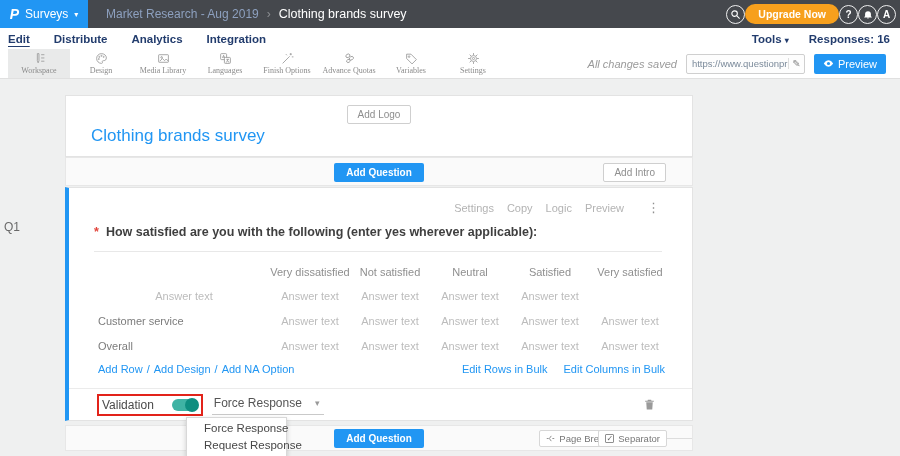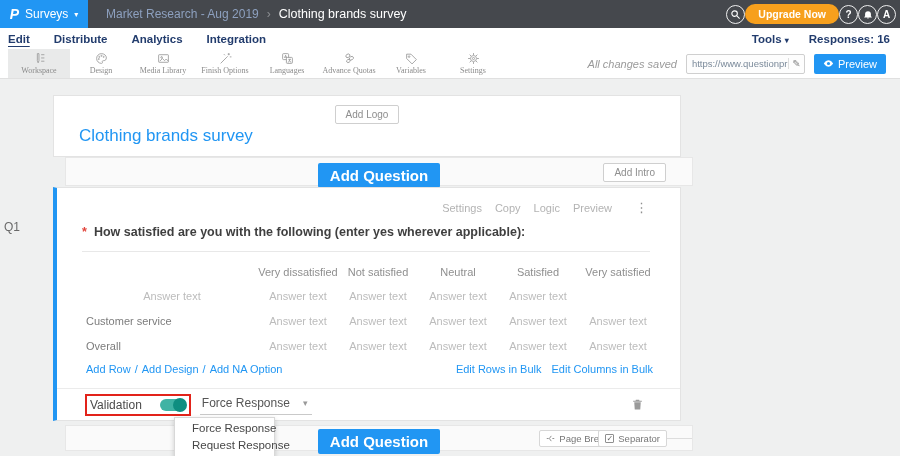--- a/index.html
+++ b/index.html
@@ -40,30 +40,30 @@
   .urlbox { width:119px; height:20px; border:1px solid #cfcfcf; border-radius:2px; background:#fdfdfd; display:flex; align-items:center; overflow:hidden; cursor:text; }
   .urltext { font-size:9.5px; color:#7b8a9a; padding-left:5px; white-space:nowrap; overflow:hidden; flex:1; }
   .pencil { width:16px; border-left:1px solid #ddd; color:#888; font-size:10px; text-align:center; cursor:pointer; flex:none; }
   .preview-btn { height:20px; padding:0 9px; background:#2196f3; color:#fff; border:none; border-radius:2px; font-size:11px; font-family:"Liberation Sans",sans-serif; display:flex; align-items:center; gap:4px; cursor:pointer; }
   .preview-btn svg { width:11px; height:11px; fill:#fff; }
 
   
   #main { position:absolute; left:0; top:79px; width:900px; height:377px; background:#eff0f0; }
   #q1label { position:absolute; left:4px; top:141px; font-size:12px; color:#696969; }
 
-  .card { position:absolute; left:53px; width:628px; background:#fff; border:1px solid #e3e3e3; }
+  .card { position:absolute; left:65px; width:628px; background:#fff; border:1px solid #e3e3e3; }
   #card1 { top:16px; height:62px; }
   #card1 .center-row { text-align:center; padding-top:8px; }
   .ghost-btn { background:#fff; border:1px solid #cfcfcf; border-radius:2px; color:#8e8e8e; font-size:10px; padding:3px 10px; font-family:"Liberation Sans",sans-serif; cursor:pointer; }
   #survey-title { position:absolute; left:25px; top:30px; font-size:17px; font-weight:400; color:#2196f3; cursor:text; }
 
   .strip { position:absolute; left:65px; width:628px; background:#fafafa; border:1px solid #e7e7e7; text-align:center; }
   #strip1 { top:78px; height:29px; }
   #strip2 { top:346px; height:26px; }
-  .primary-btn { display:inline-block; margin-top:5px; background:#2196f3; color:#fff; border:none; border-radius:2px; font-size:15px; font-weight:700; padding:4px 12px; font-family:"Liberation Sans",sans-serif; cursor:pointer; position:relative; z-index:2; }
+  .primary-btn { display:inline-block; margin-top:5px; background:#2196f3; color:#fff; border:none; border-radius:2px; font-size:10px; font-weight:700; padding:4px 12px; font-family:"Liberation Sans",sans-serif; cursor:pointer; position:relative; z-index:2; }
   #strip2 .primary-btn { margin-top:3px; }
   .add-intro { position:absolute; right:26px; top:5px; }
   .strip-line { position:absolute; right:0; width:140px; top:12px; border-top:1px solid #ddd; }
   .mini-btn { position:absolute; top:4px; height:17px; background:#fff; border:1px solid #d7d7d7; border-radius:2px; display:flex; align-items:center; gap:4px; padding:0 6px; font-size:9.5px; color:#777; cursor:pointer; z-index:2; }
   .mini-btn.pagebreak { right:76px; }
   .mini-btn.separator { right:25px; }
   .cb { width:9px; height:9px; border:1px solid #8f8f8f; border-radius:1px; font-size:8px; line-height:8px; color:#666; text-align:center; }
 
   
   #card2 { top:108px; height:234px; border-left:4px solid #2196f3; z-index:5; }
@@ -75,21 +75,21 @@
   .q-table { margin:8px 0 0 29px; }
   .trow { display:grid; grid-template-columns:172px repeat(5,80px); align-items:center; height:25px; }
   .trow.thead { height:23px; }
   .tcell { text-align:center; font-size:11px; }
   .thead .tcell { color:#8f8f8f; }
   .tlabelcell { text-align:left; color:#7c7c7c; cursor:text; }
   .acell { color:#bcbcbc; cursor:text; }
   .q-links { margin:5px 27px 0 29px; display:flex; justify-content:space-between; font-size:11px; }
   .q-links a, .lsep { color:#2196f3; text-decoration:none; cursor:pointer; }
   .lsep { margin:0 4px; }
-  .bulk { display:flex; gap:10px; }
+  .bulk { display:flex; gap:16px; }
   .q-validation { position:absolute; left:0; right:0; bottom:0; height:32px; border-top:1px solid #ebebeb; display:flex; align-items:center; padding:0 36px 0 28px; }
   .red-box { border:2px solid #e2231a; padding:2px 3px; display:flex; align-items:center; gap:18px; }
   .vlabel { font-size:12px; color:#4a4a4a; }
   .toggle { position:relative; width:26px; height:12px; border-radius:6px; background:#3fb3a4; display:inline-block; cursor:pointer; }
   .toggle .knob { position:absolute; right:-1px; top:-1px; width:14px; height:14px; border-radius:50%; background:#0e8e80; }
   .fr-trigger { margin-left:9px; display:flex; align-items:center; gap:13px; font-size:12px; color:#555; border-bottom:1px solid #c9c9c9; padding:1px 5px 4px 2px; cursor:pointer; }
   .caret2 { color:#999; font-size:9px; }
   .trash { margin-left:auto; width:13px; height:15px; cursor:pointer; }
   .dropdown-menu { position:absolute; left:117px; top:229px; width:101px; background:#fff; border:1px solid #d8d8d8; box-shadow:0 2px 5px rgba(0,0,0,.18); z-index:30; padding:2px 0; }
   .dd-item { height:17px; line-height:17px; padding-left:17px; font-size:11.5px; color:#474747; cursor:pointer; white-space:nowrap; }
@@ -164,31 +164,31 @@
     <div class="titem">
       <svg viewBox="0 0 24 24">
           <rect x="3" y="5" width="18" height="14" rx="1"></rect>
           <circle cx="8.5" cy="10" r="1.5"></circle>
           <path d="M5 17l5-5 4 4 3-3 4 4"></path>
         </svg>
       <span class="tlabel">Media Library</span>
     </div>
     <div class="titem">
       <svg viewBox="0 0 24 24">
-          <path d="M3 21L13 11M13 11l3-3M18 2v4M16 4h4M20 9h3M9 4l2 2"></path>
-        </svg>
-      <span class="tlabel">Finish Options</span>
-    </div>
-    <div class="titem">
-      <svg viewBox="0 0 24 24">
           <rect x="3" y="3" width="11" height="11" rx="1.5"></rect>
           <rect x="10" y="10" width="11" height="11" rx="1.5" fill="#fff"></rect>
           <path d="M6.5 11l2-5 2 5M7.2 9.5h2.6M13.5 13.5h5M16 13v1.5c0 2-1.5 4-3.5 4.5M15 15c.5 2 2 3.5 4 4"></path>
         </svg>
       <span class="tlabel">Languages</span>
+    </div>
+    <div class="titem">
+      <svg viewBox="0 0 24 24">
+          <path d="M3 21L13 11M13 11l3-3M18 2v4M16 4h4M20 9h3M9 4l2 2"></path>
+        </svg>
+      <span class="tlabel">Finish Options</span>
     </div>
     <div class="titem">
       <svg viewBox="0 0 24 24">
           <ellipse cx="9" cy="7" rx="4" ry="3" transform="rotate(-30 9 7)"></ellipse>
           <ellipse cx="15.5" cy="11.5" rx="4" ry="3" transform="rotate(-30 15.5 11.5)"></ellipse>
           <ellipse cx="10" cy="16.5" rx="3.5" ry="2.7" transform="rotate(-30 10 16.5)"></ellipse>
         </svg>
       <span class="tlabel">Advance Quotas</span>
     </div>
     <div class="titem">

